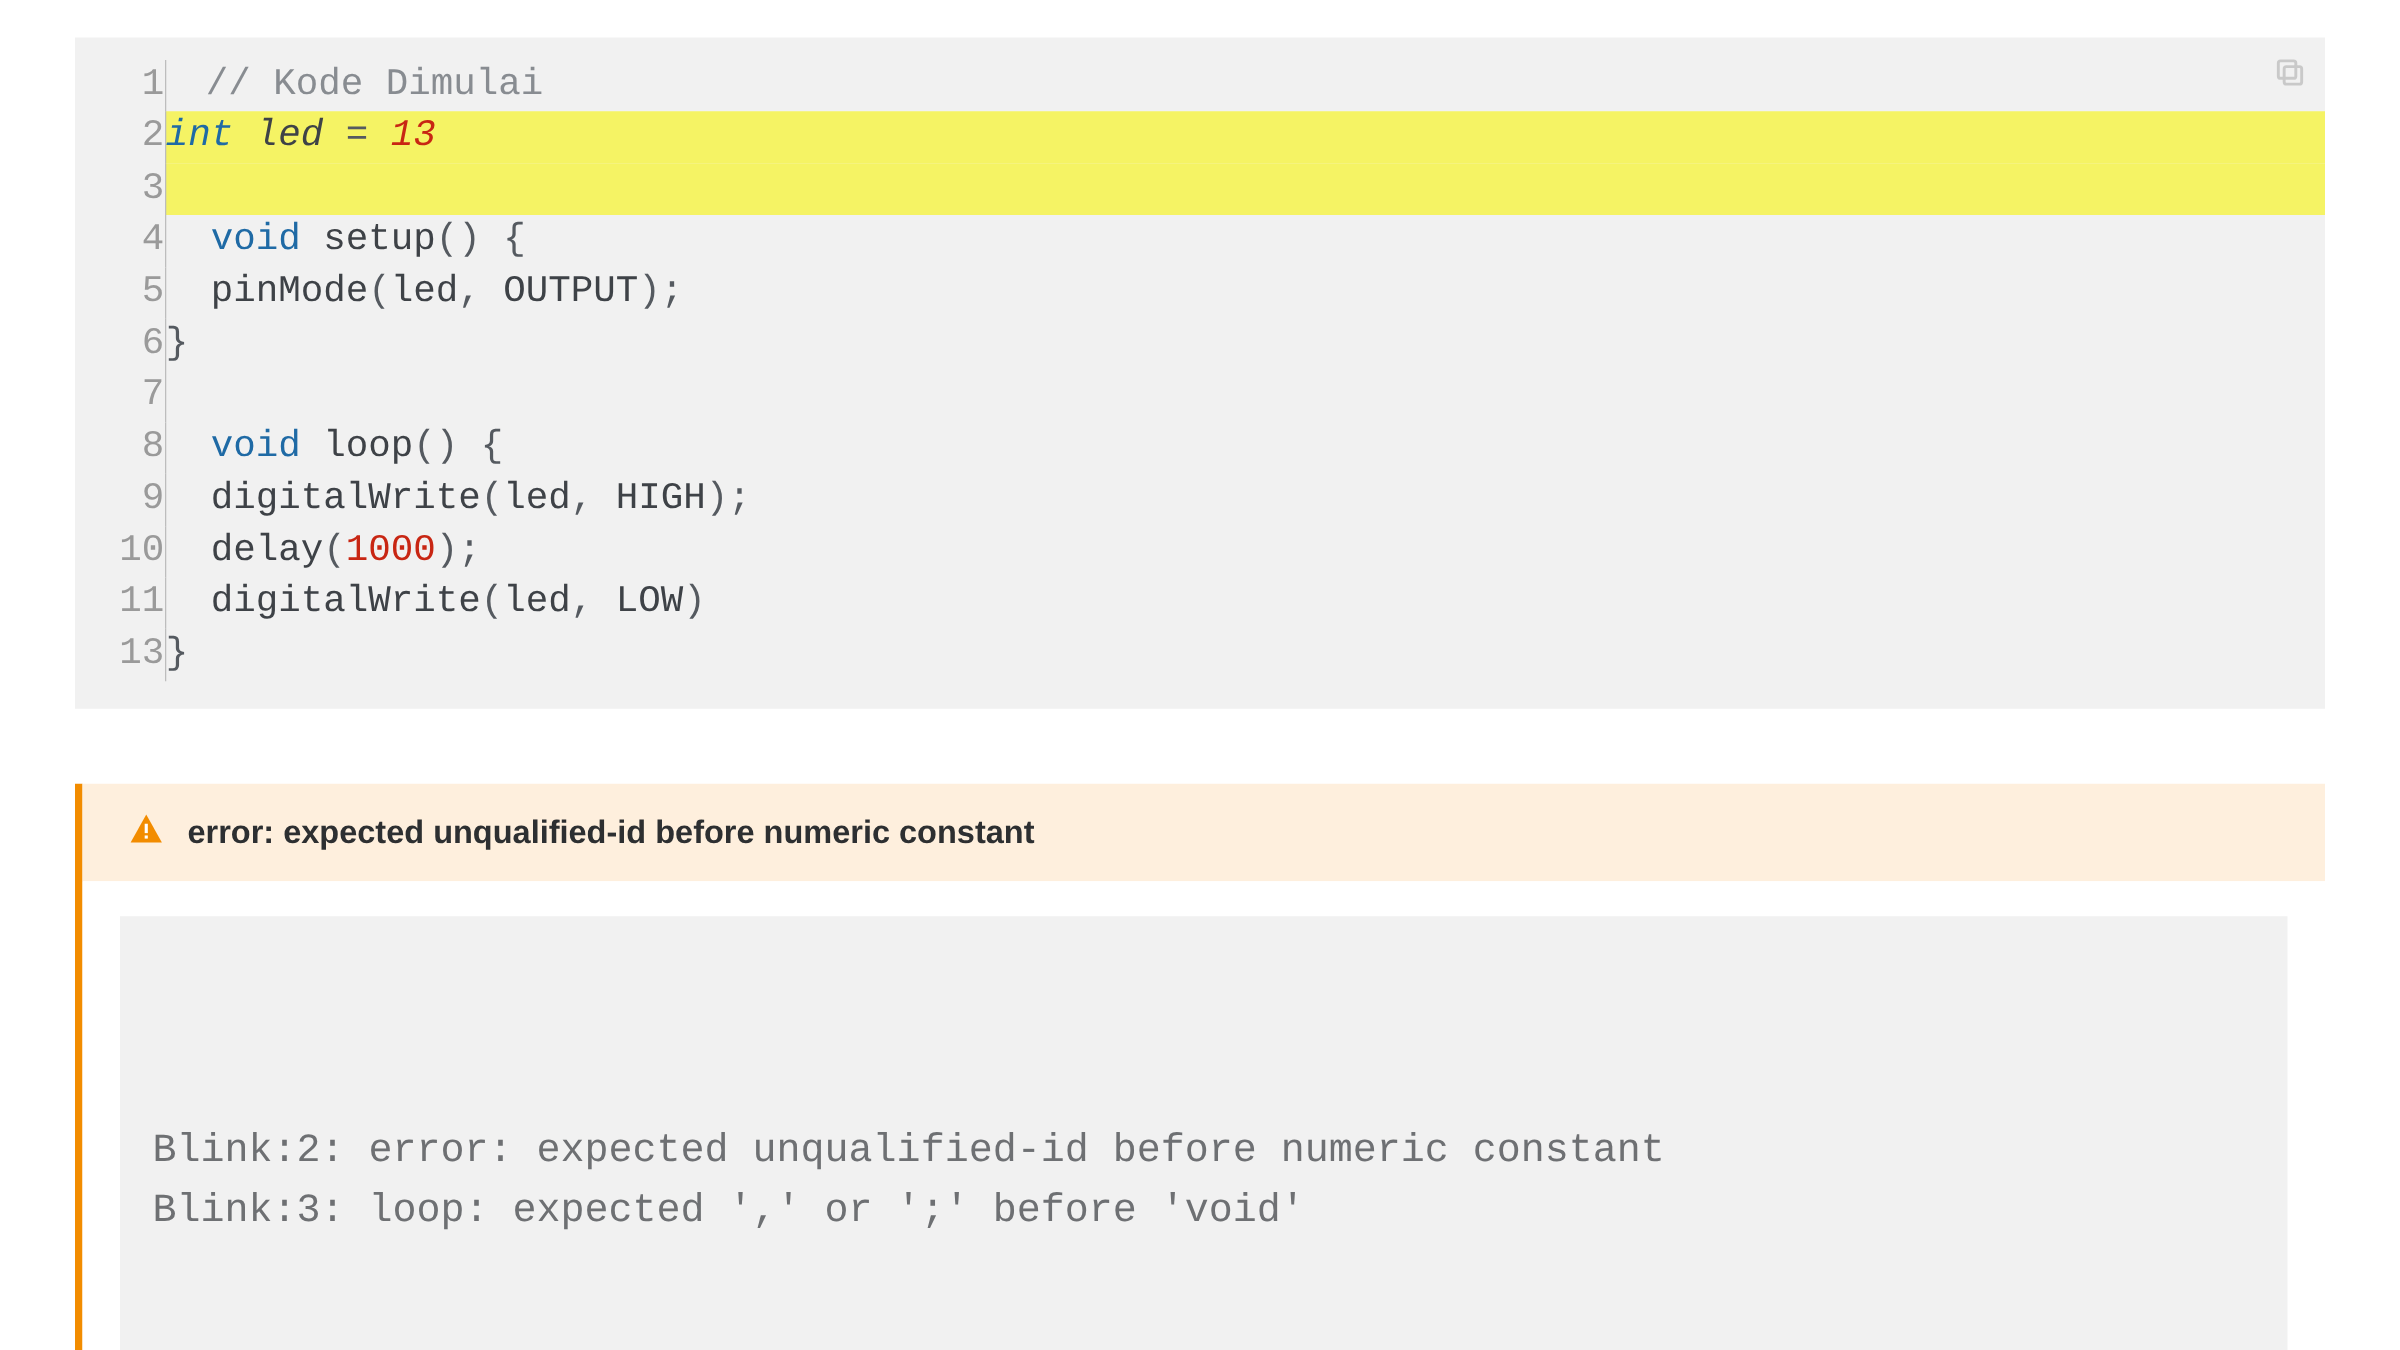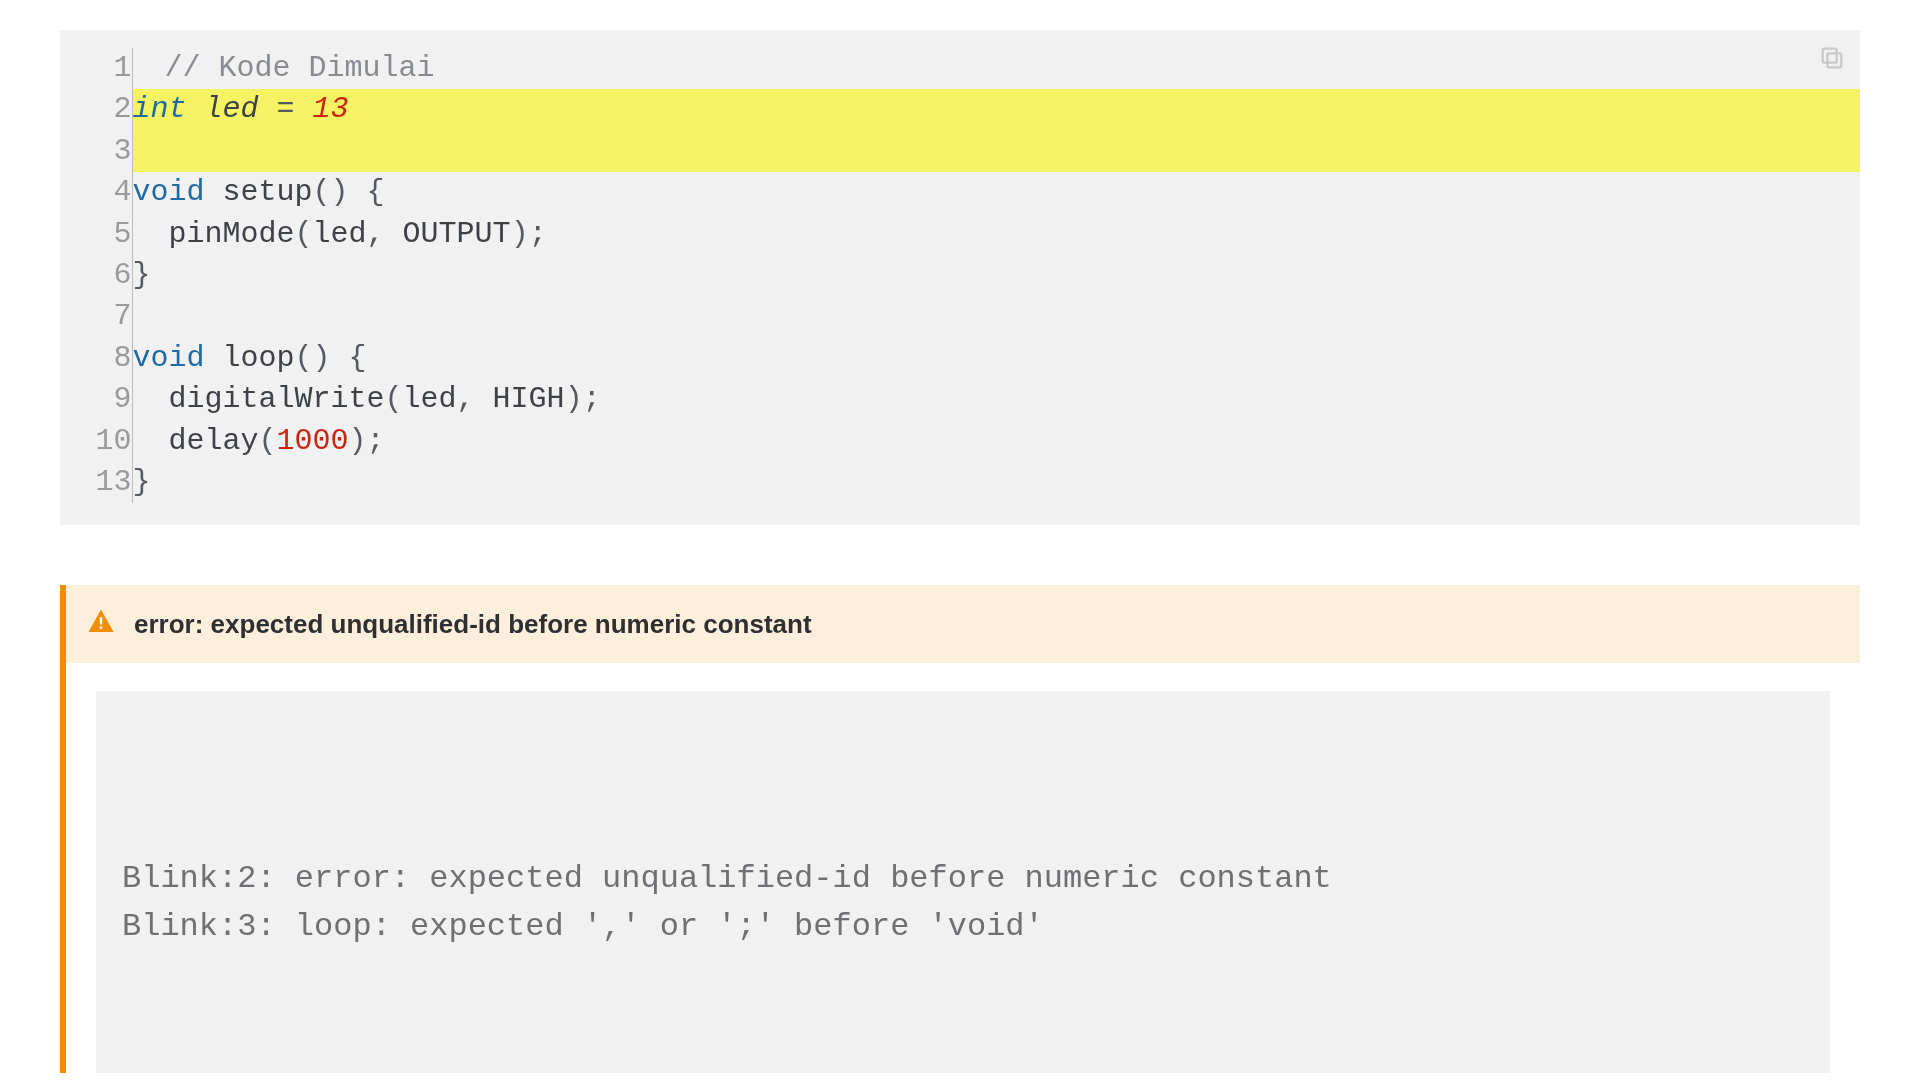--- a/index.html
+++ b/index.html
@@ -45,34 +45,34 @@
     position: absolute;
     top: 14px;
     right: 14px;
     width: 28px;
     height: 28px;
     cursor: pointer;
     opacity: 0.25;
     color: #555;
   }
   .tok-comment { color: #888c91; padding-left: 32px; }
-  .tok-keyword { color: #1f6aa5; }
+  .tok-keyword { color: #1f6aa5; margin-left: 36px; }
   .tok-type    { color: #1f6aa5; }
   .tok-num     { color: #c82613; }
   .tok-punct   { color: #555a60; }
   .tok-ident   { color: #3e4247; }
   .tok-plain   { color: #3e4247; }
 
   .error-panel {
     margin-top: 60px;
     border-left: 6px solid #f28c00;
   }
   .error-header {
     background: #feefdd;
-    padding: 22px 20px;
+    padding: 22px 36px;
     display: flex;
     align-items: center;
     gap: 18px;
   }
   .error-header .warn-icon {
     color: #f28c00;
     font-size: 26px;
     line-height: 1;
   }
   .error-header .msg {
@@ -142,20 +142,24 @@
         </tr>
         <tr>
           <td class="gutter">9</td>
           <td class="code-cell"><span class="tok-plain">  </span><span class="tok-ident">digitalWrite</span><span class="tok-punct">(</span><span class="tok-ident">led</span><span class="tok-punct">, </span><span class="tok-ident">HIGH</span><span class="tok-punct">);</span></td>
         </tr>
         <tr>
           <td class="gutter">10</td>
           <td class="code-cell"><span class="tok-plain">  </span><span class="tok-ident">delay</span><span class="tok-punct">(</span><span class="tok-num">1000</span><span class="tok-punct">);</span></td>
         </tr>
         <tr>
+          <td class="gutter">11</td>
+          <td class="code-cell"><span class="tok-plain">  </span><span class="tok-ident">digitalWrite</span><span class="tok-punct">(</span><span class="tok-ident">led</span><span class="tok-punct">, </span><span class="tok-ident">LOW</span><span class="tok-punct">)</span></td>
+        </tr>
+        <tr>
           <td class="gutter">13</td>
           <td class="code-cell"><span class="tok-punct">}</span></td>
         </tr>
       </tbody>
   </table>
 </div>
 
 <div class="error-panel">
   <div class="error-header">
     <span class="warn-icon">

